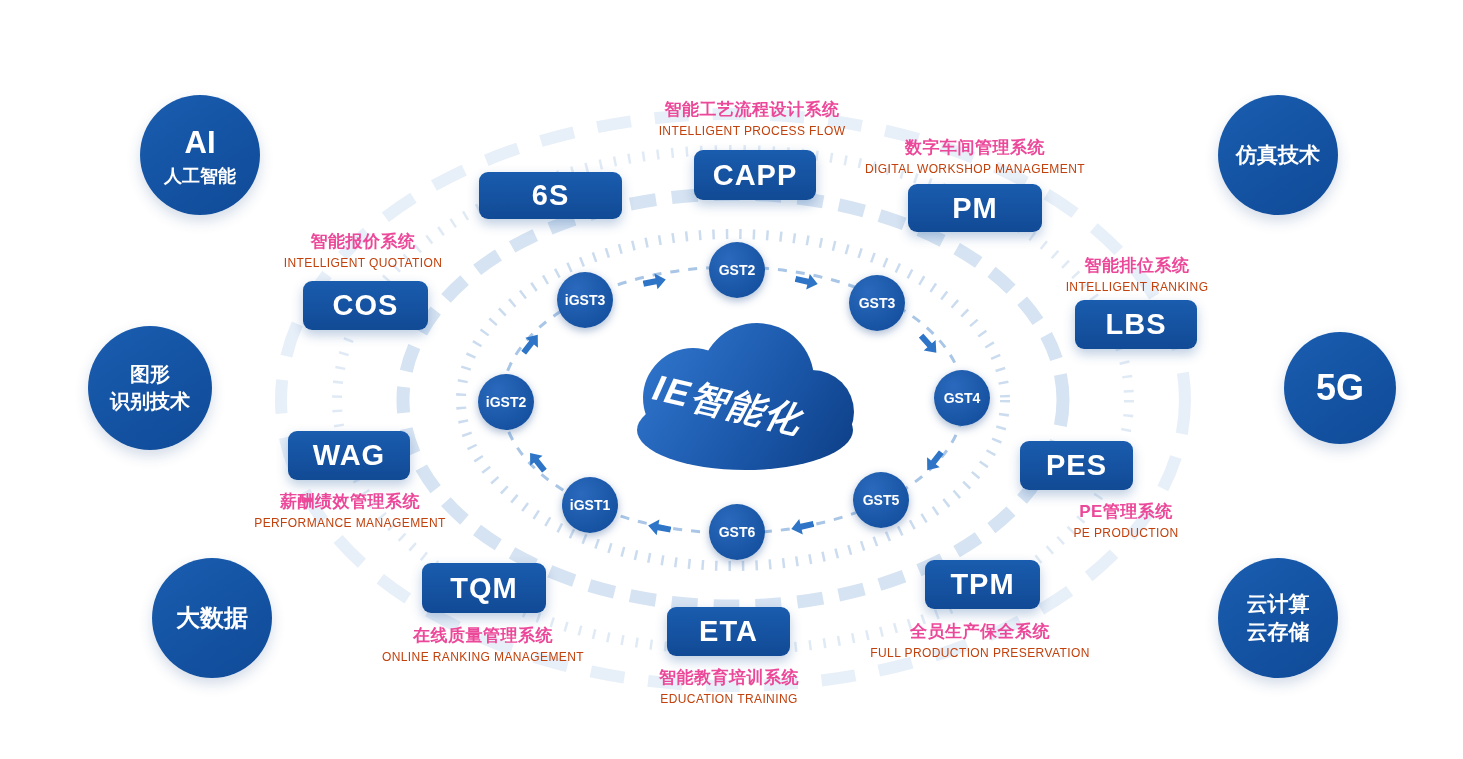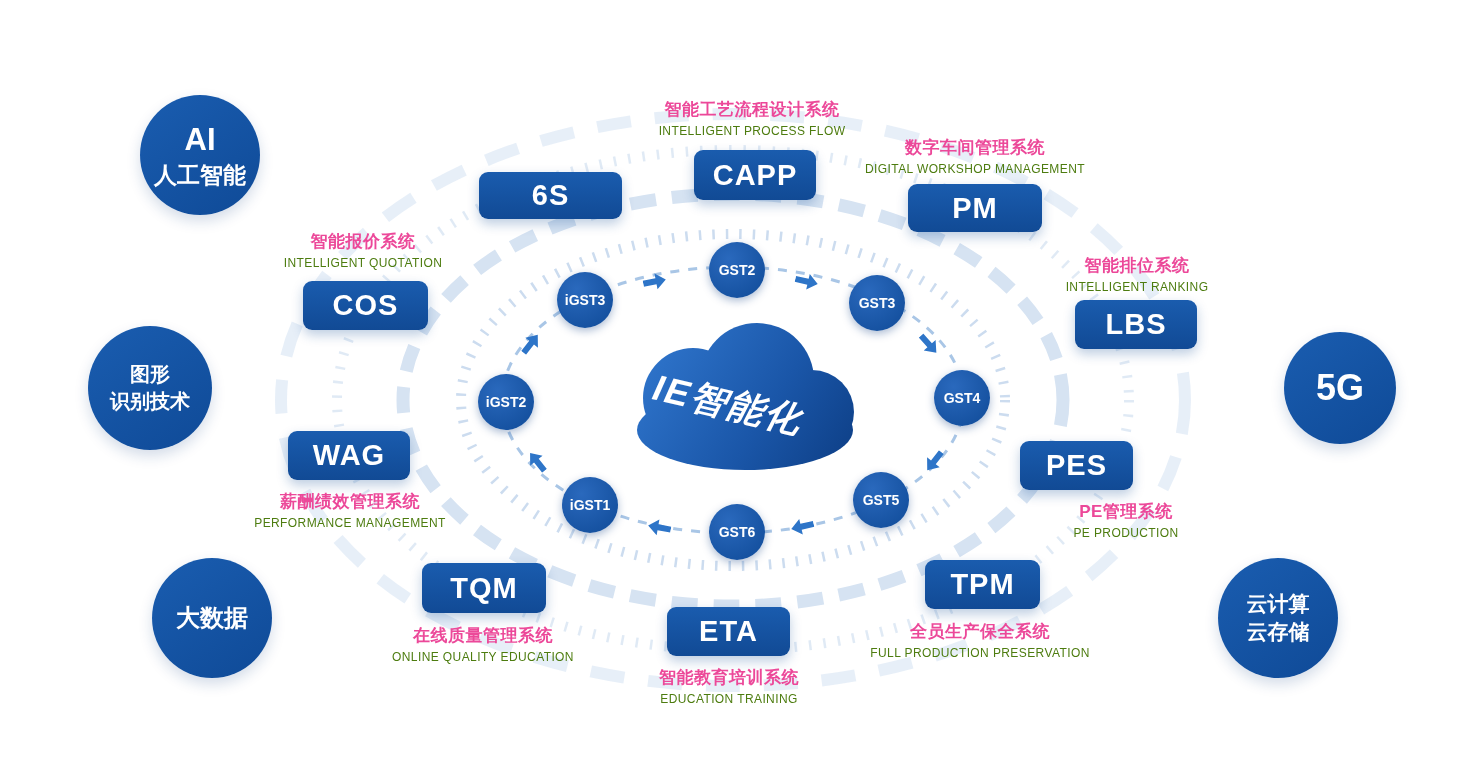--- a/index.html
+++ b/index.html
@@ -19,21 +19,21 @@
   }
   .tc-ai   { left:140px;  top:95px; }
   .tc-sim  { left:1218px; top:95px; }
   .tc-gfx  { left:88px;   top:326px; width:124px; height:124px; }
   .tc-5g   { left:1284px; top:332px; width:112px; height:112px; }
   .tc-data { left:152px;  top:558px; }
   .tc-cloud{ left:1218px; top:558px; }
   .tc-line1, .tc-line2 { display:block; }
   .tc-line2:empty { display:none; }
   .tc-ai .tc-line1 { font-size:31px; }
-  .tc-ai .tc-line2 { font-size:23px; }
+  .tc-ai .tc-line2 { font-size:18px; }
   .tc-sim .tc-line1 { font-size:21px; }
   .tc-gfx .tc-line1, .tc-gfx .tc-line2 { font-size:20px; }
   .tc-5g .tc-line1 { font-size:36px; }
   .tc-data .tc-line1 { font-size:24px; }
   .tc-cloud .tc-line1, .tc-cloud .tc-line2 { font-size:21px; }
 
   
   .sys-btn {
     position:absolute; border:none; border-radius:9px; cursor:default;
     background:linear-gradient(180deg,#1a5cae,#114a95);
@@ -48,21 +48,21 @@
   .b4{left:1075px;top:300px;width:122px;height:49px;}
   .b5{left:288px;top:431px;width:122px;height:49px;}
   .b6{left:1020px;top:441px;width:113px;height:49px;}
   .b7{left:422px;top:563px;width:124px;height:50px;}
   .b8{left:667px;top:607px;width:123px;height:49px;}
   .b9{left:925px;top:560px;width:115px;height:49px;}
 
   
   .sys-label { position:absolute; text-align:center; }
   .sys-label .zh { font-size:17px; font-weight:700; color:#ec4899; letter-spacing:.5px; }
-  .sys-label .en { font-size:12px; color:#4d7c0f; letter-spacing:.4px; margin-top:3px; }
+  .sys-label .en { font-size:12px; color:#c2410c; letter-spacing:.4px; margin-top:3px; }
   .l0{left:425px; top:126px;width:240px;}
   .l1{left:632px; top:98px; width:240px;}
   .l2{left:845px; top:136px;width:260px;}
   .l3{left:243px; top:230px;width:240px;}
   .l4{left:1017px;top:254px;width:240px;}
   .l5{left:220px; top:490px;width:260px;}
   .l6{left:1016px;top:500px;width:220px;}
   .l7{left:353px; top:624px;width:260px;}
   .l8{left:609px; top:666px;width:240px;}
   .l9{left:840px; top:620px;width:280px;}
@@ -204,35 +204,39 @@
   <div class="sys-label l5">
     <div class="zh">薪酬绩效管理系统</div>
     <div class="en">PERFORMANCE MANAGEMENT</div>
   </div>
   <div class="sys-label l6">
     <div class="zh">PE管理系统</div>
     <div class="en">PE PRODUCTION</div>
   </div>
   <div class="sys-label l7">
     <div class="zh">在线质量管理系统</div>
-    <div class="en">ONLINE QUALITY EDUCATION</div>
+    <div class="en">ONLINE RANKING MANAGEMENT</div>
   </div>
   <div class="sys-label l8">
     <div class="zh">智能教育培训系统</div>
     <div class="en">EDUCATION  TRAINING</div>
   </div>
   <div class="sys-label l9">
     <div class="zh">全员生产保全系统</div>
     <div class="en">FULL PRODUCTION PRESERVATION</div>
   </div>
 
   <div class="tech-circle tc-ai">
     <span class="tc-line1">AI</span>
     <span class="tc-line2">人工智能</span>
   </div>
+  <div class="tech-circle tc-sim">
+    <span class="tc-line1">仿真技术</span>
+
+  </div>
   <div class="tech-circle tc-gfx">
     <span class="tc-line1">图形</span>
     <span class="tc-line2">识别技术</span>
   </div>
   <div class="tech-circle tc-5g">
     <span class="tc-line1">5G</span>
 
   </div>
   <div class="tech-circle tc-data">
     <span class="tc-line1">大数据</span>

